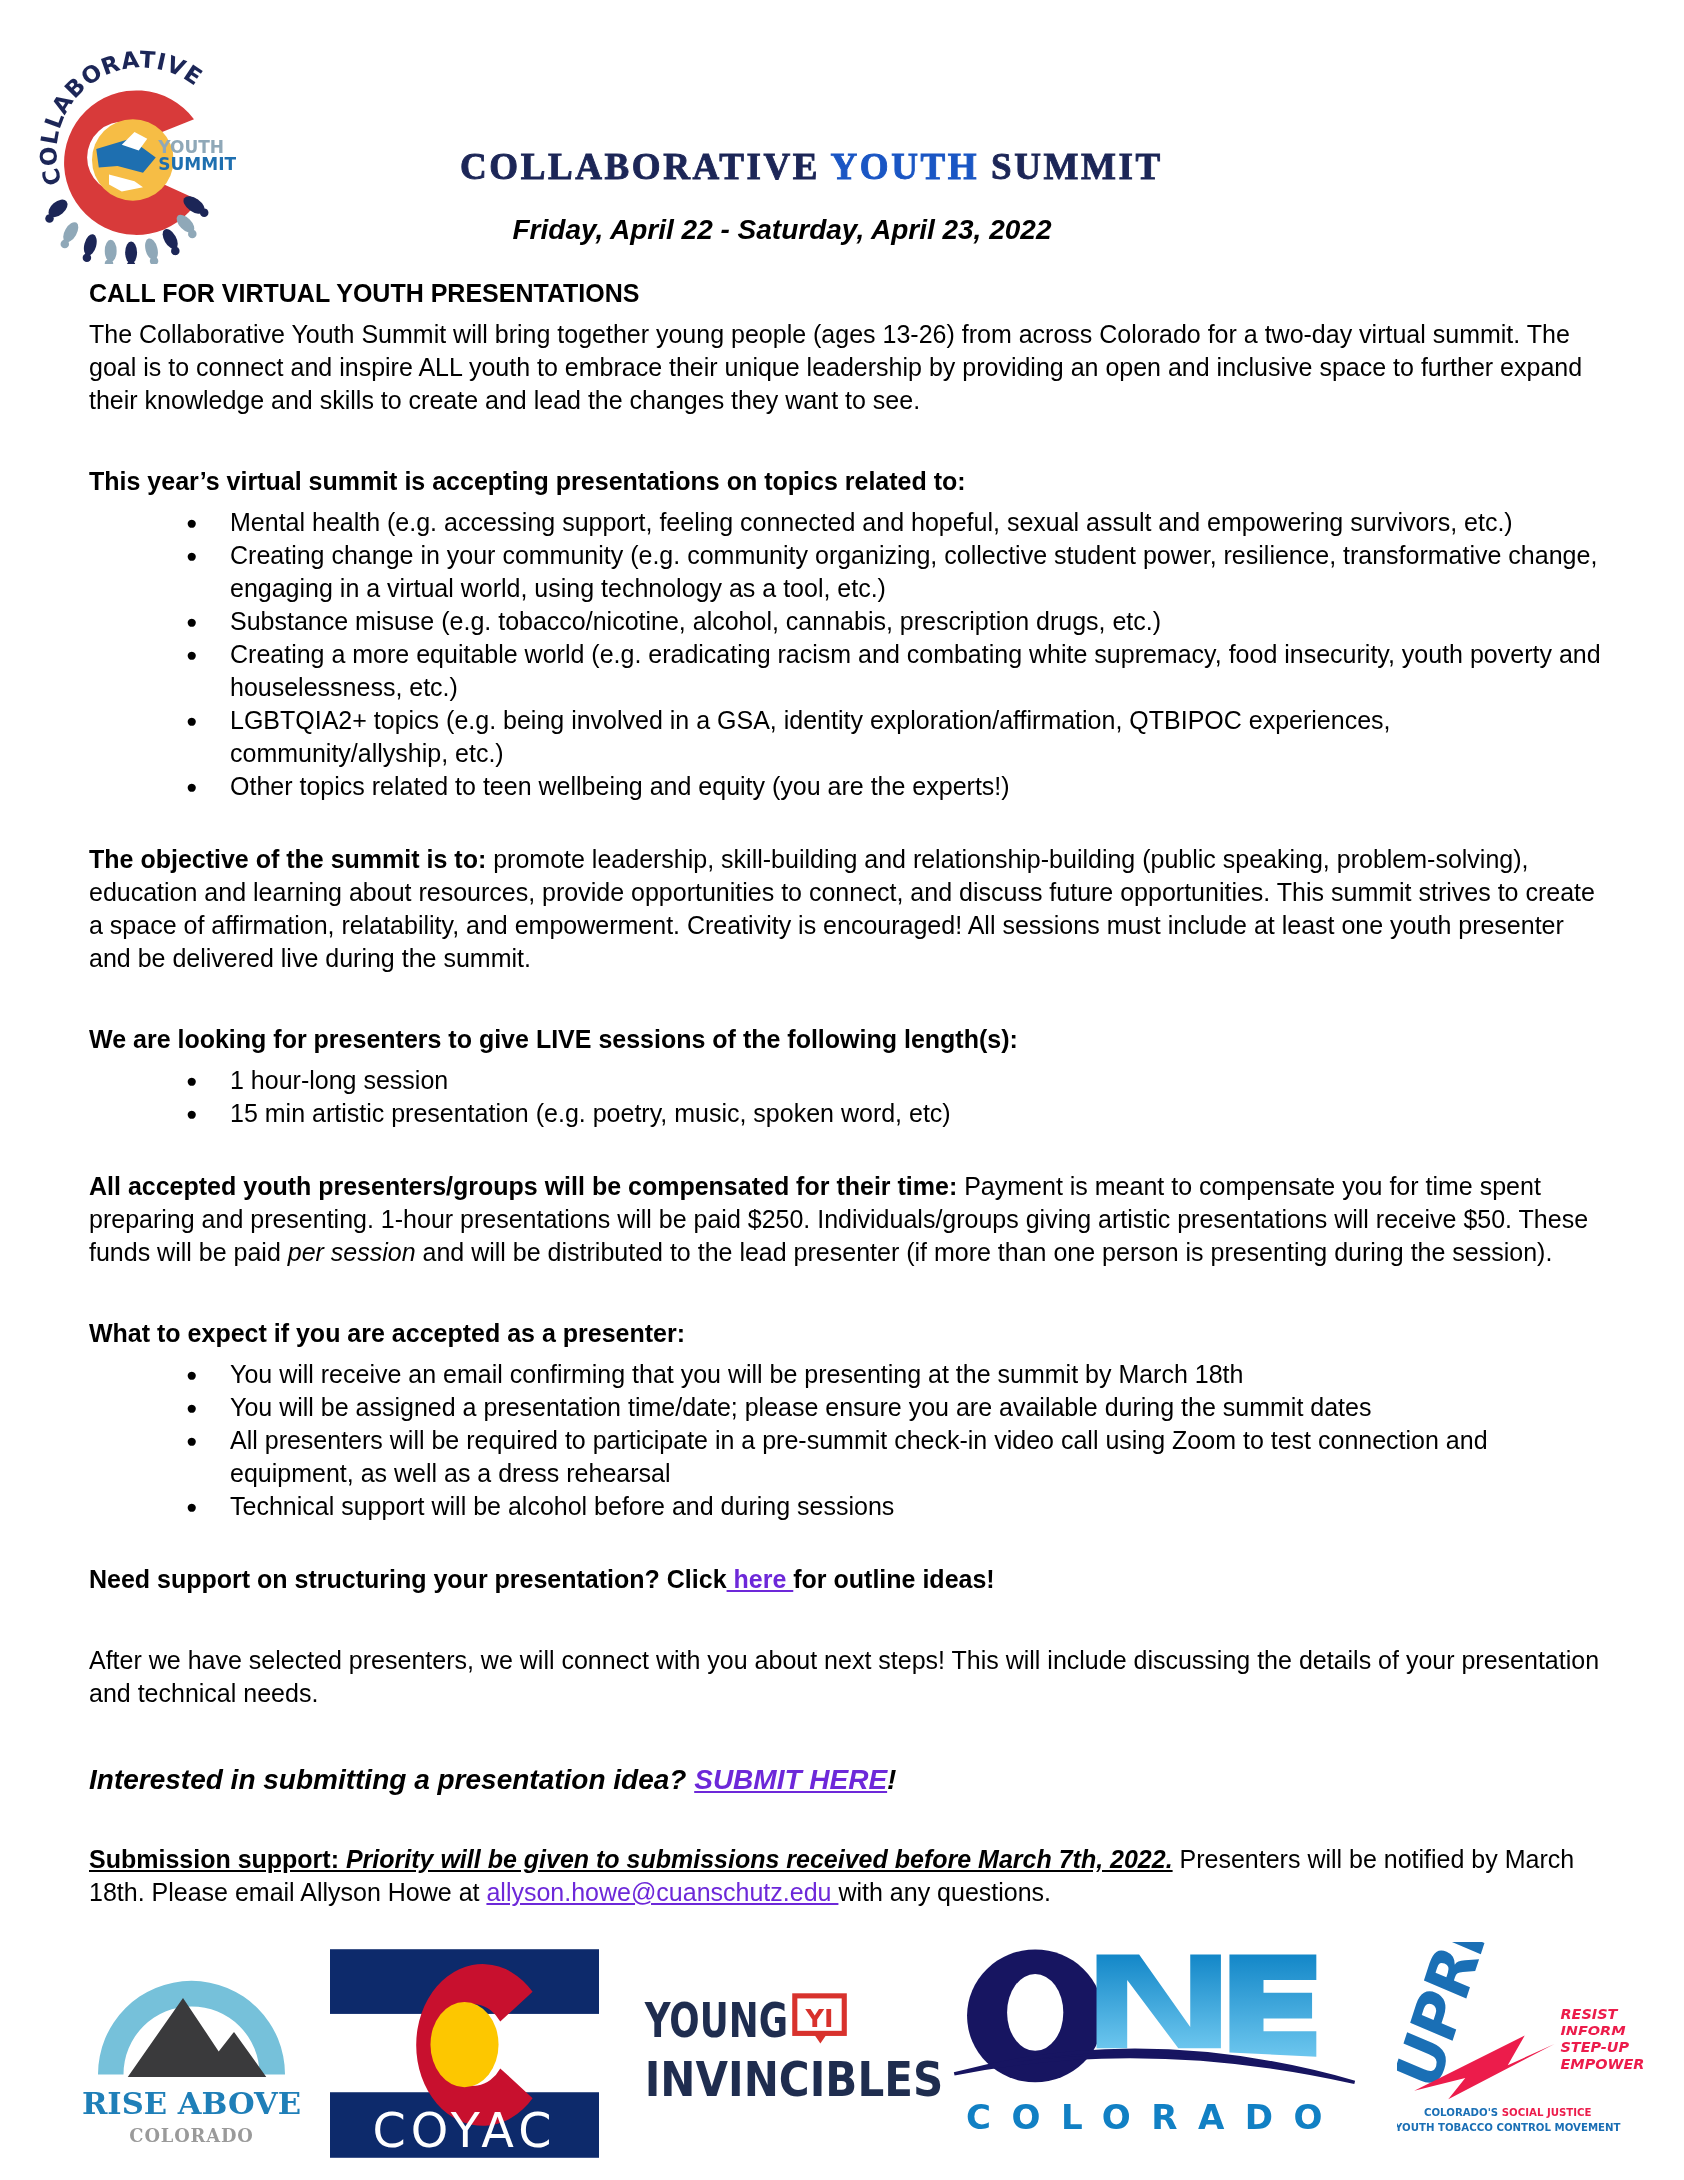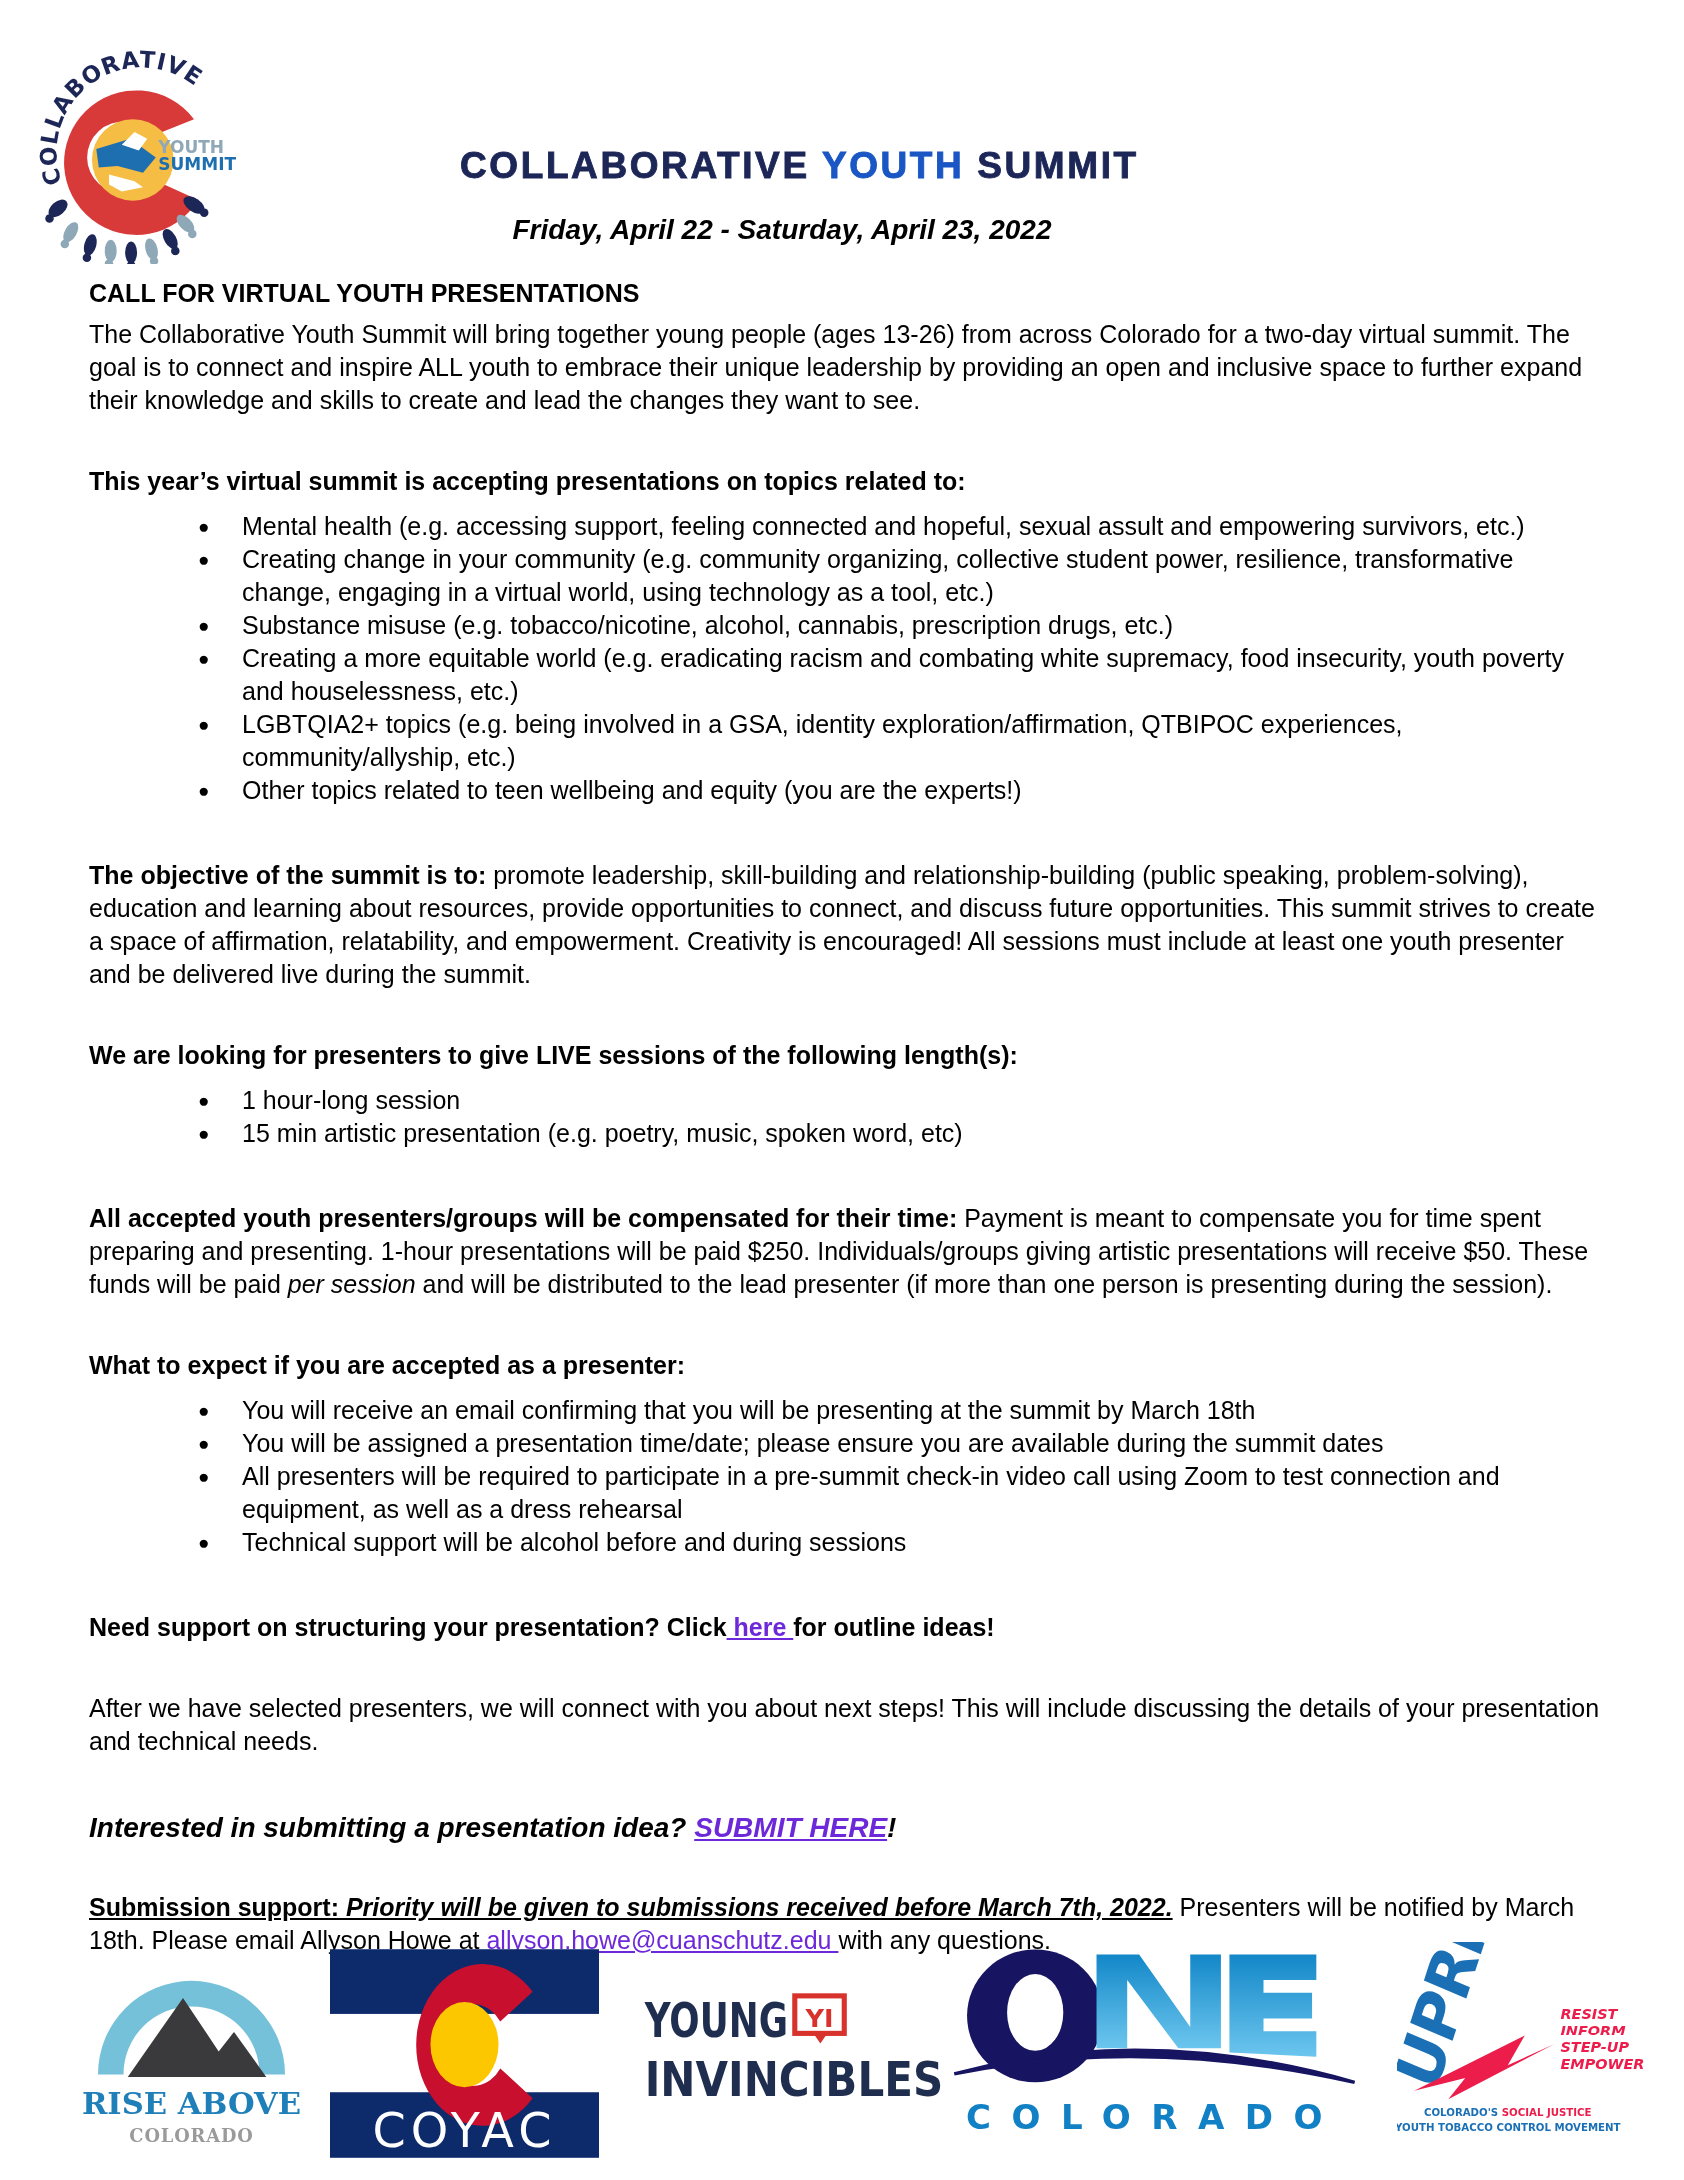--- a/index.html
+++ b/index.html
@@ -2,32 +2,32 @@
 <html style="font-size:13.6px"><head>
 <meta charset="utf-8">
 <style>
   html, body { margin: 0; padding: 0; background: #ffffff; }
   body { width: 1685px; height: 2181px; position: relative; overflow: hidden;
          font-family: "Liberation Sans", sans-serif; color: #000; }
   .page { position: absolute; left: 0; top: 0; width: 1685px; height: 2181px; }
 
   
   .logo-main { position: absolute; left: 24px; top: 38px; width: 221px; height: 226px; }
-  .title { position: absolute; left: 460px; top: 145px; font-family: Liberation Sans, sans-serif;
+  .title { position: absolute; left: 460px; top: 145px; font-family: Liberation Serif, serif;
            font-weight: 900; font-size: 37px; letter-spacing: 2.6px; color: #1c2657;
            -webkit-text-stroke: 0.9px #1c2657; white-space: nowrap; text-align: center; }
   .title .accent { color: #1a56c4; -webkit-text-stroke: 0.9px #1a56c4; }
   .dates { position: absolute; left: 0; width: 1436px; top: 214px; text-align: center;
            font-size: 28px; font-weight: bold; font-style: italic; padding-left: 128px; box-sizing: border-box; }
 
   .body { position: absolute; left: 81px; top: 269px; width: 1533px; font-size: 25px; line-height: 33px; }
   .body p { margin: 8px; }
   .h-bold { font-weight: bold; }
   .gap { height: 32px; }
-  ul.bul { margin: 12px; padding: 0; list-style: none; }
+  ul.bul { margin: 0; padding: 0; list-style: none; }
   ul.bul li { position: relative; padding-left: 149px; }
   ul.bul li::before { content: "\25CF"; position: absolute; left: 105px; top: 0; font-size: 19px; }
   a.link { color: #6d28d9; text-decoration: underline; }
   .big-ital { font-size: 28px; font-weight: bold; font-style: italic; }
   .u { text-decoration: underline; }
 
   
   .logos { position: absolute; left: 0; top: 1942px; width: 1685px; height: 239px; }
   .lg { position: absolute; }
 </style>

